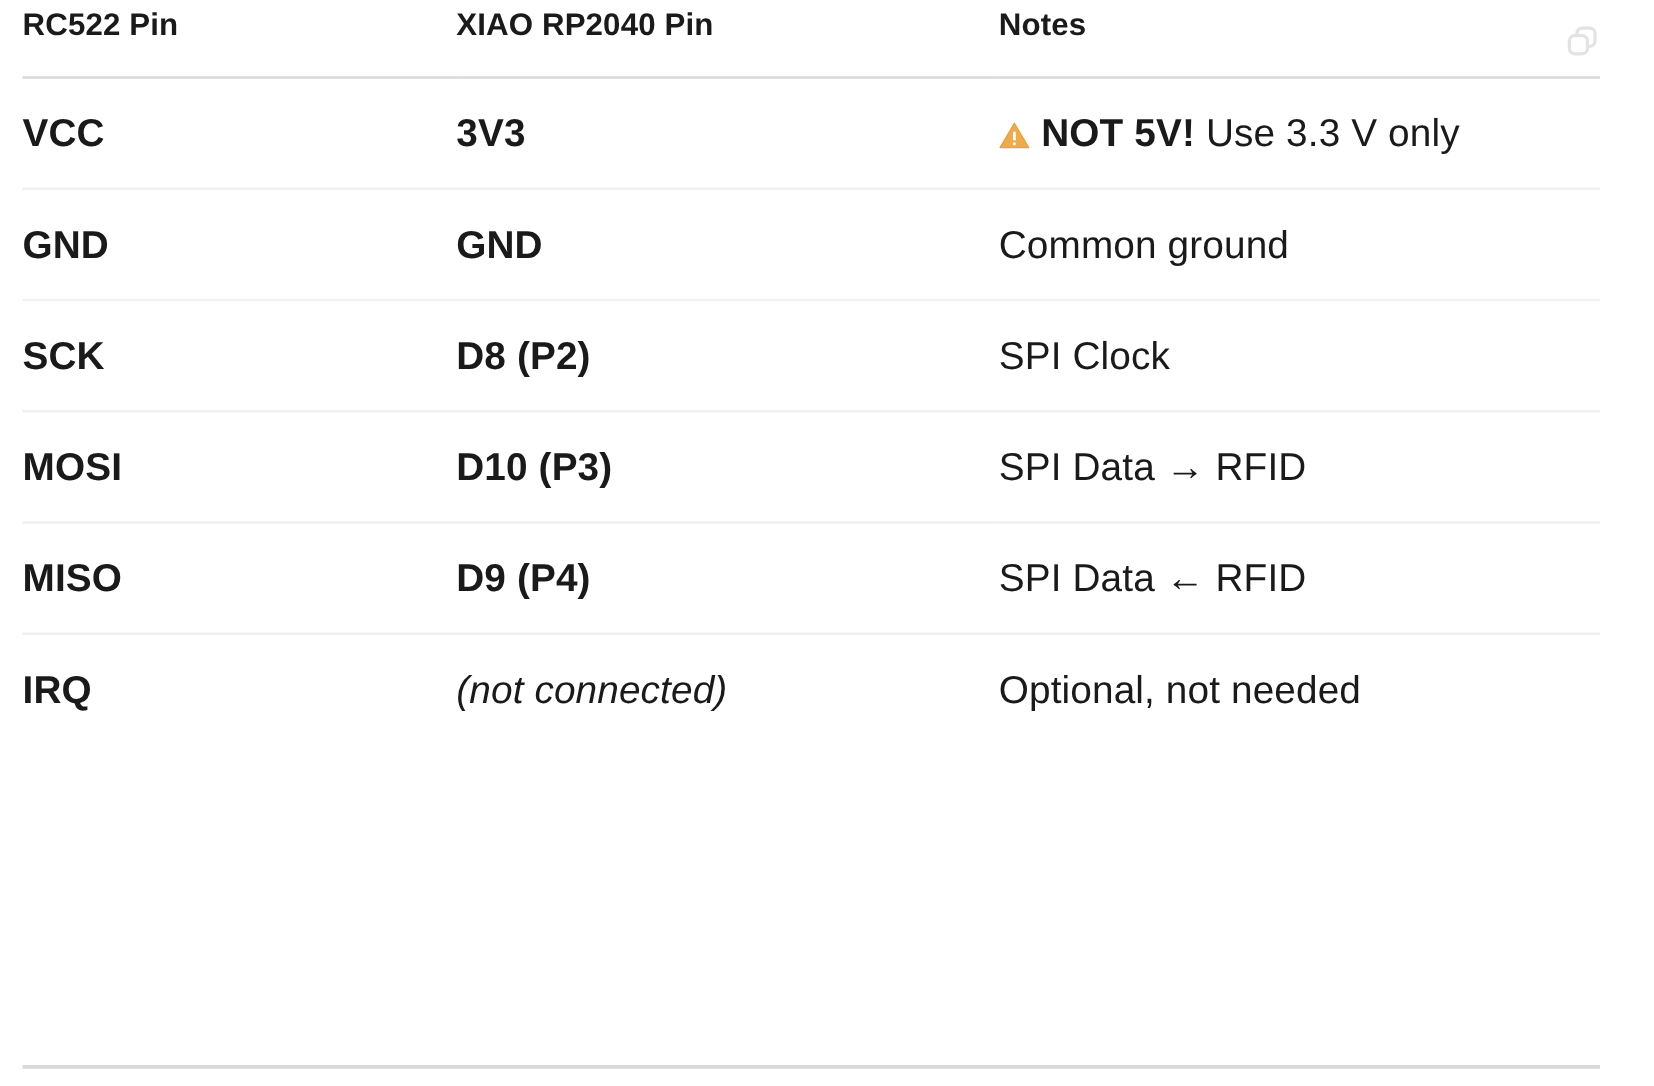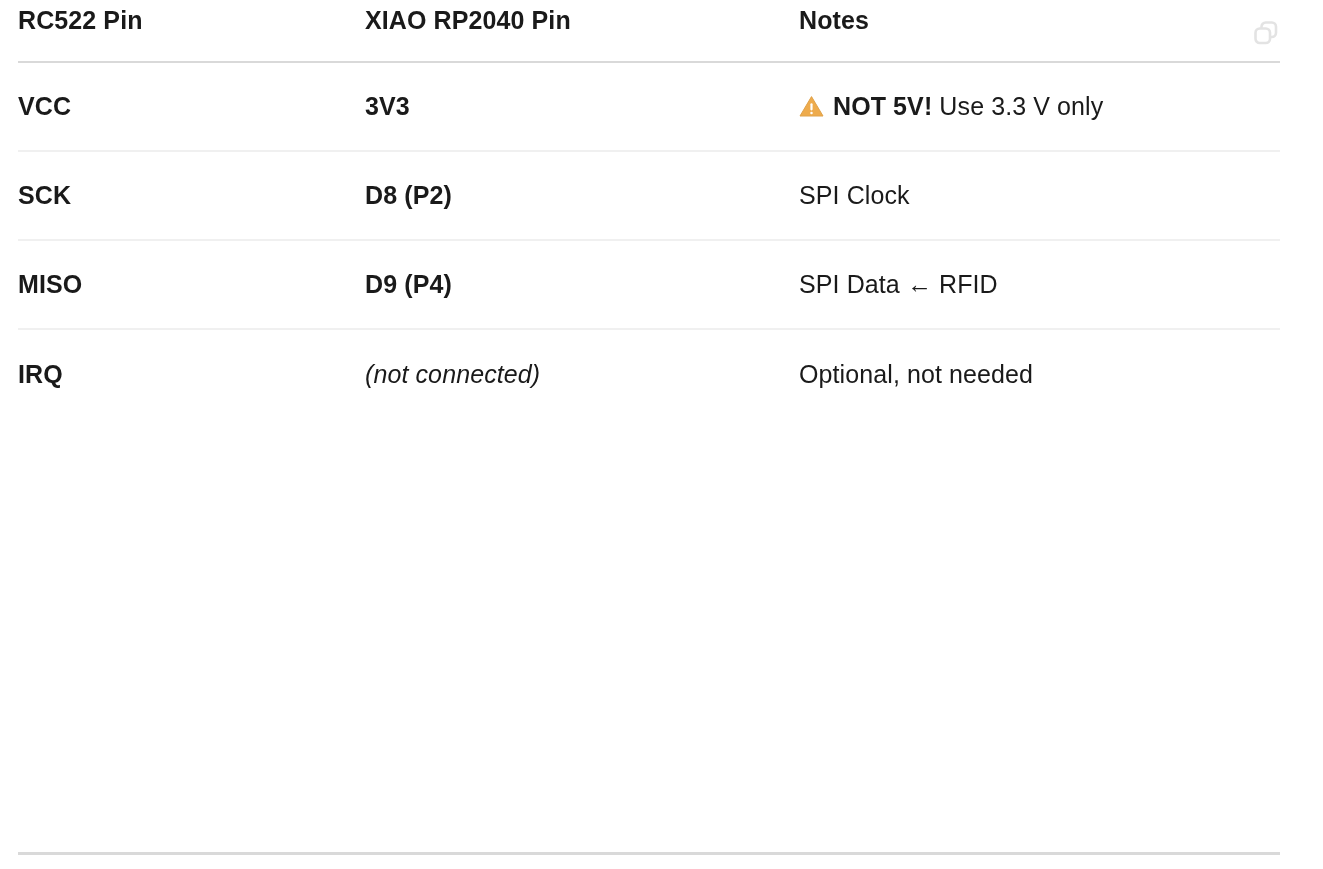--- a/index.html
+++ b/index.html
@@ -62,21 +62,21 @@
     color: #1a1a1a;
     padding: 0 0 26px 0;
     height: 62px;
     box-sizing: border-box;
     vertical-align: bottom;
     border-bottom: 2px solid #d9d9d9;
     letter-spacing: 0.1px;
   }
 
   .wiring-table td {
-    font-size: 25px;
+    font-size: 31px;
     color: #1a1a1a;
     height: 89px;
     box-sizing: border-box;
     padding: 0;
     vertical-align: middle;
     border-bottom: 2px solid #f0f0f0;
     letter-spacing: 0.1px;
   }
 
   .wiring-table tr:last-child td {
@@ -151,27 +151,37 @@
       <tr>
         <td class="col-pin">VCC</td>
         <td class="col-board">3V3</td>
         <td class="col-notes"><span class="warn-icon"><svg width="25" height="23" viewBox="0 0 25 23" aria-hidden="true">
                 <path d="M12.5 1.6 L24 21 L1 21 Z" fill="#eeab4c" stroke="#e0a24a" stroke-width="1" stroke-linejoin="round"></path>
                 <rect x="11.4" y="8.2" width="2.2" height="7.2" rx="1.05" fill="#ffffff"></rect>
                 <circle cx="12.5" cy="18" r="1.25" fill="#ffffff"></circle>
               </svg></span><span class="note-strong">NOT 5V!</span><span> Use 3.3 V only</span></td>
       </tr>
 
+      <tr>
+        <td class="col-pin">GND</td>
+        <td class="col-board">GND</td>
+        <td class="col-notes">Common ground</td>
+      </tr>
 
       <tr>
         <td class="col-pin">SCK</td>
         <td class="col-board">D8 (P2)</td>
         <td class="col-notes">SPI Clock</td>
       </tr>
 
+      <tr>
+        <td class="col-pin">MOSI</td>
+        <td class="col-board">D10 (P3)</td>
+        <td class="col-notes">SPI Data → RFID</td>
+      </tr>
 
       <tr>
         <td class="col-pin">MISO</td>
         <td class="col-board">D9 (P4)</td>
         <td class="col-notes">SPI Data ← RFID</td>
       </tr>
 
 
 
       <tr>

